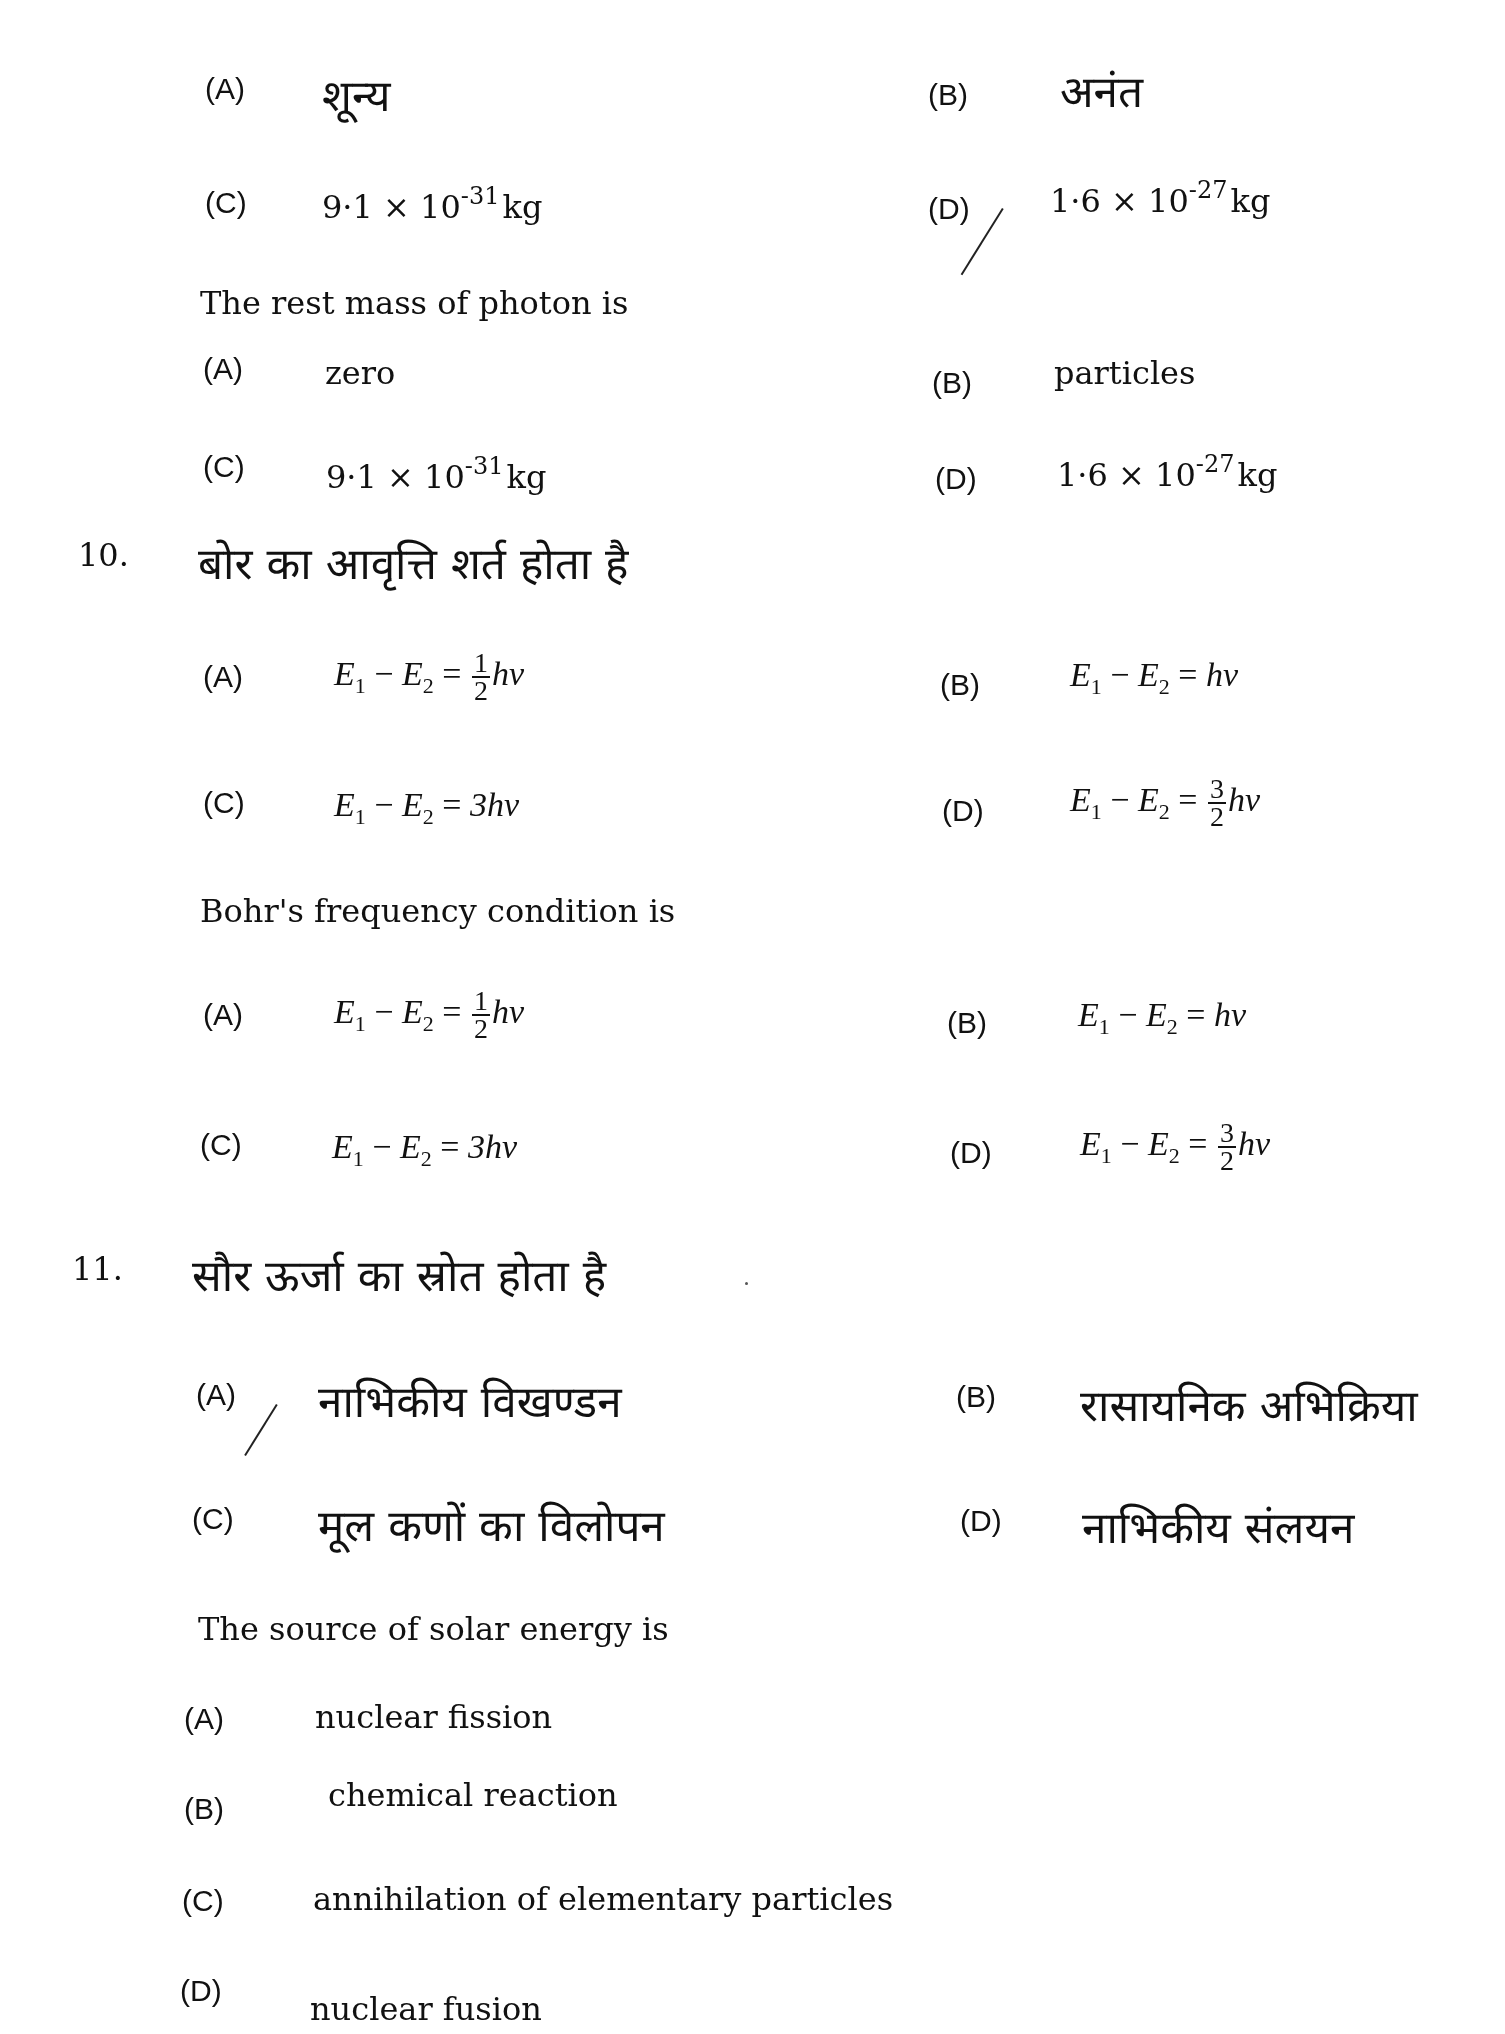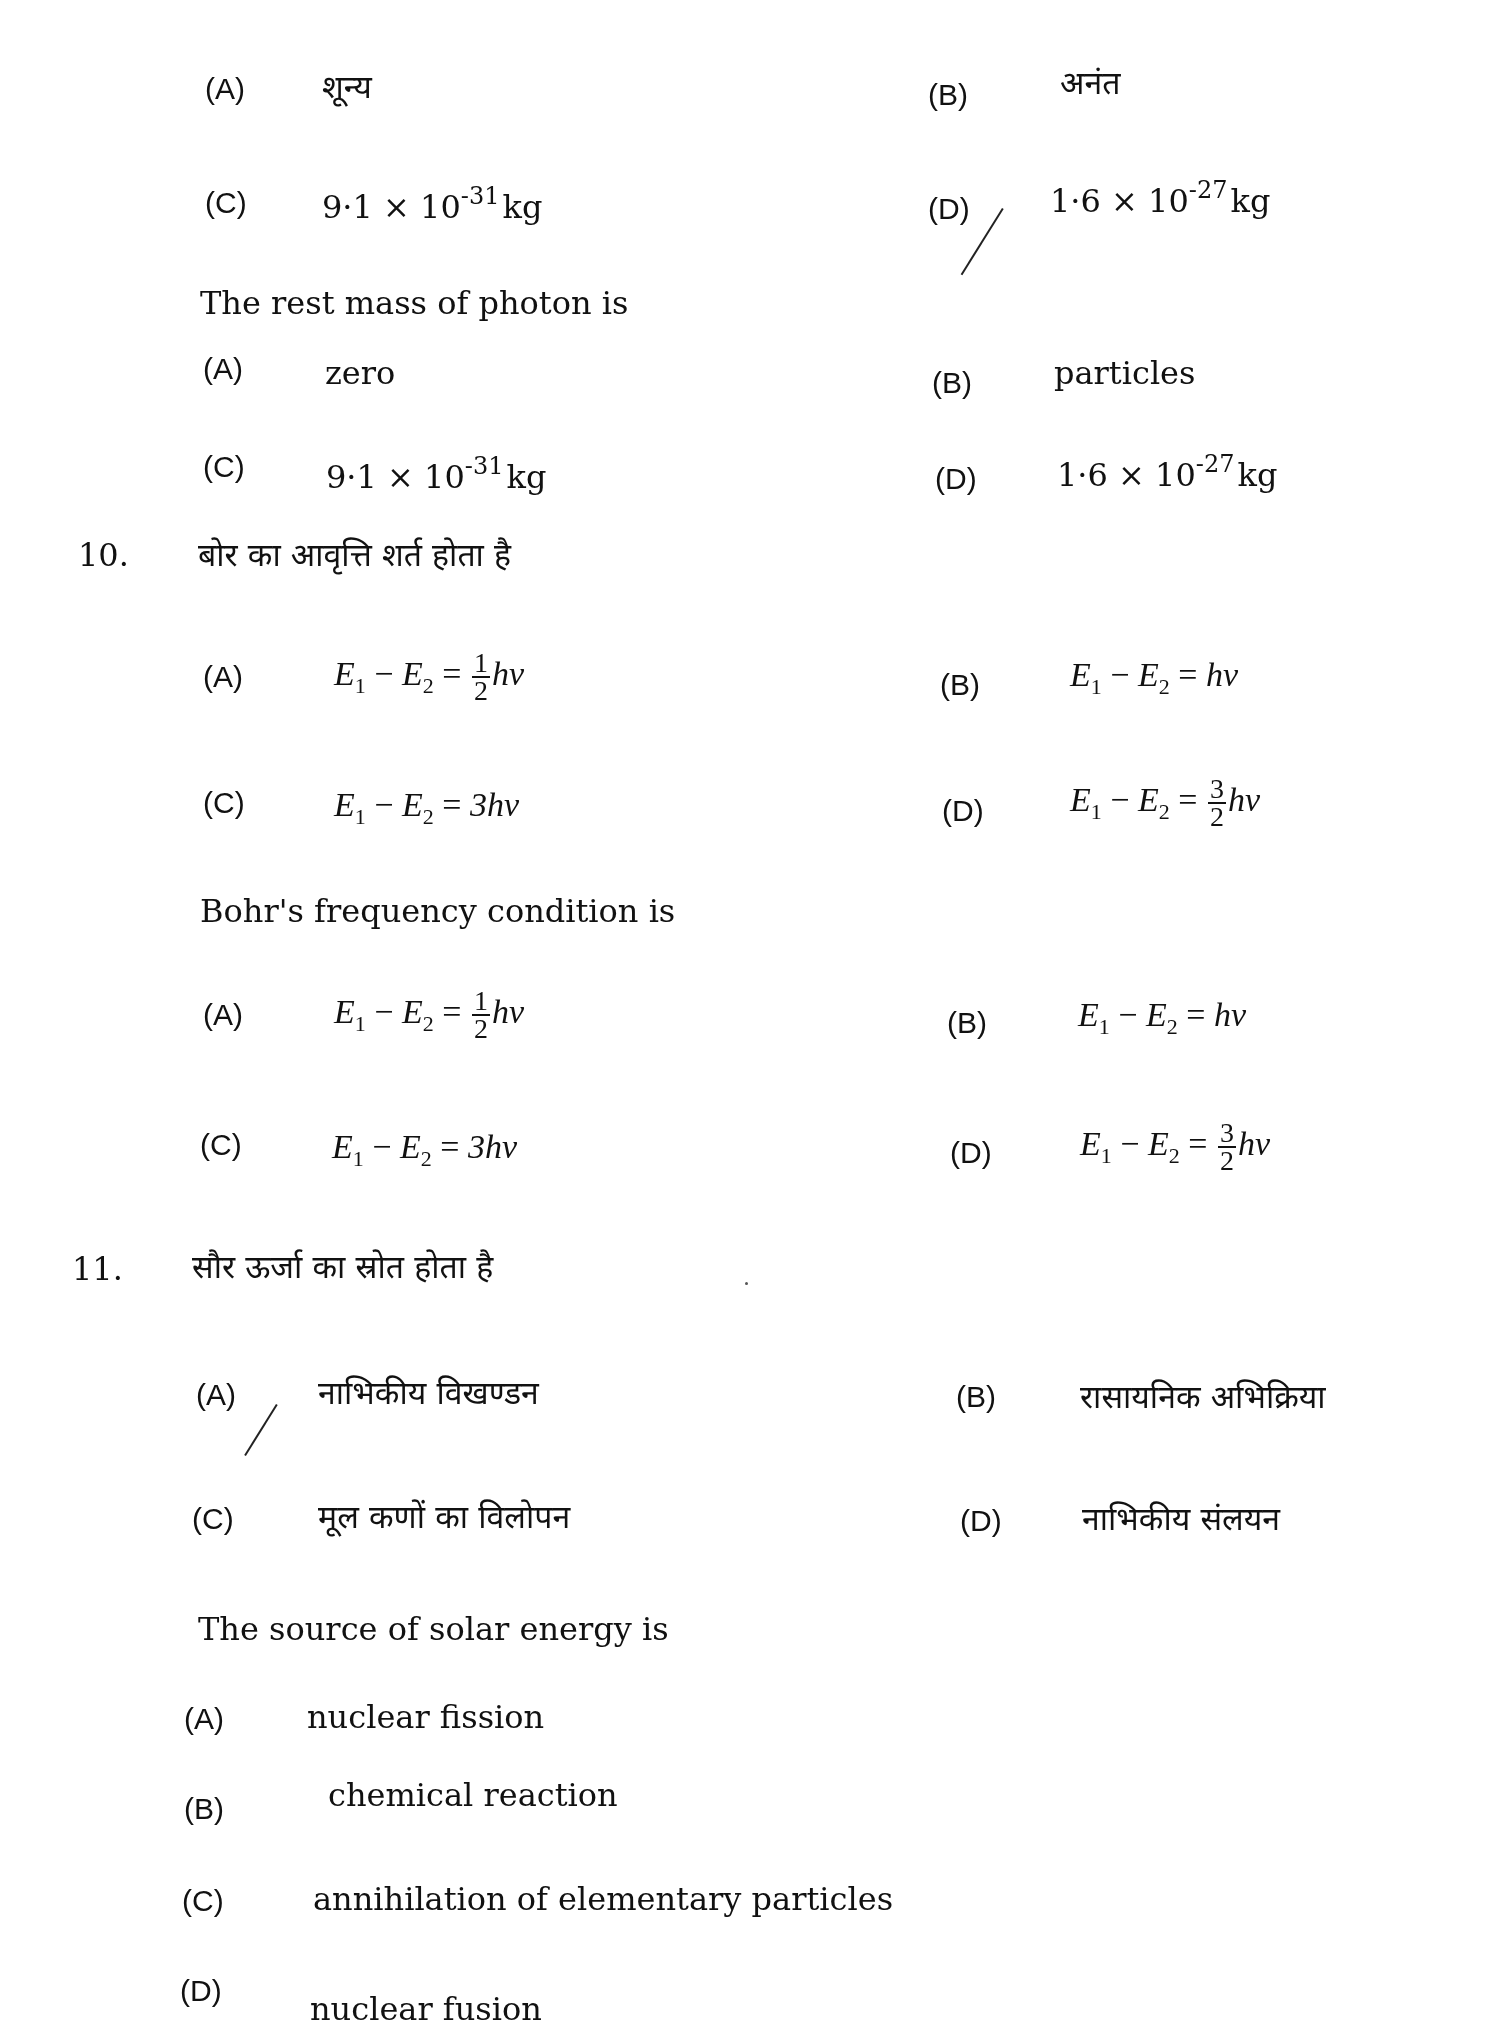--- a/index.html
+++ b/index.html
@@ -4,21 +4,21 @@
 <style>
   html, body { margin: 0; padding: 0; background: #ffffff; }
   body {
     width: 1505px; height: 2034px; position: relative; overflow: hidden;
     font-family: "DejaVu Serif", "Liberation Serif", serif;
     color: #111111;
   }
   .abs { position: absolute; white-space: nowrap; }
   .lbl { font-family: "Liberation Sans", "DejaVu Sans", sans-serif; font-size: 30px; }
   .txt { font-family: "DejaVu Serif", serif; font-size: 32px; }
-  .hin { font-family: "DejaVu Sans", sans-serif; font-size: 32px; }
+  .hin { font-family: "DejaVu Sans", sans-serif; font-size: 44px; }
   .qnum { font-family: "DejaVu Serif", serif; font-size: 32px; }
   .math { font-family: "Liberation Serif", "DejaVu Serif", serif; font-size: 34px; }
   .math i { font-style: italic; }
   .math sub { font-size: 22px; vertical-align: -8px; font-style: normal; }
   .sup { font-size: 24px; vertical-align: 14px; }
   .frac { display: inline-flex; flex-direction: column; align-items: center; vertical-align: middle; font-size: 28px; line-height: 26px; margin: 0 2px; }
   .frac .num { border-bottom: 2px solid #111; padding: 0 2px; }
   .tick { position: absolute; border-left: 2px solid #222; transform-origin: top left; }
   .speck { position: absolute; width: 3px; height: 3px; background: #555; border-radius: 50%; }
 </style>
@@ -120,21 +120,21 @@
 <div class="abs hin" style="left:1080px;top:1374px;">रासायनिक अभिक्रिया</div>
 
 <div class="abs lbl" style="left:192px;top:1502px;">(C)</div>
 <div class="abs hin" style="left:318px;top:1494px;">मूल कणों का विलोपन</div>
 <div class="abs lbl" style="left:960px;top:1504px;">(D)</div>
 <div class="abs hin" style="left:1082px;top:1496px;">नाभिकीय संलयन</div>
 
 <div class="abs txt" style="left:198px;top:1610px;">The source of solar energy is</div>
 
 <div class="abs lbl" style="left:184px;top:1702px;">(A)</div>
-<div class="abs txt" style="left:307px;top:1698px;">nuclear fission</div>
+<div class="abs txt" style="left:315px;top:1698px;">nuclear fission</div>
 
 <div class="abs lbl" style="left:184px;top:1792px;">(B)</div>
 <div class="abs txt" style="left:314px;top:1776px;margin-left:14px;">chemical reaction</div>
 
 <div class="abs lbl" style="left:182px;top:1884px;">(C)</div>
 <div class="abs txt" style="left:313px;top:1880px;">annihilation of elementary particles</div>
 
 <div class="abs lbl" style="left:180px;top:1974px;">(D)</div>
 <div class="abs txt" style="left:310px;top:1970px;margin-top:20px;">nuclear fusion</div>
 

